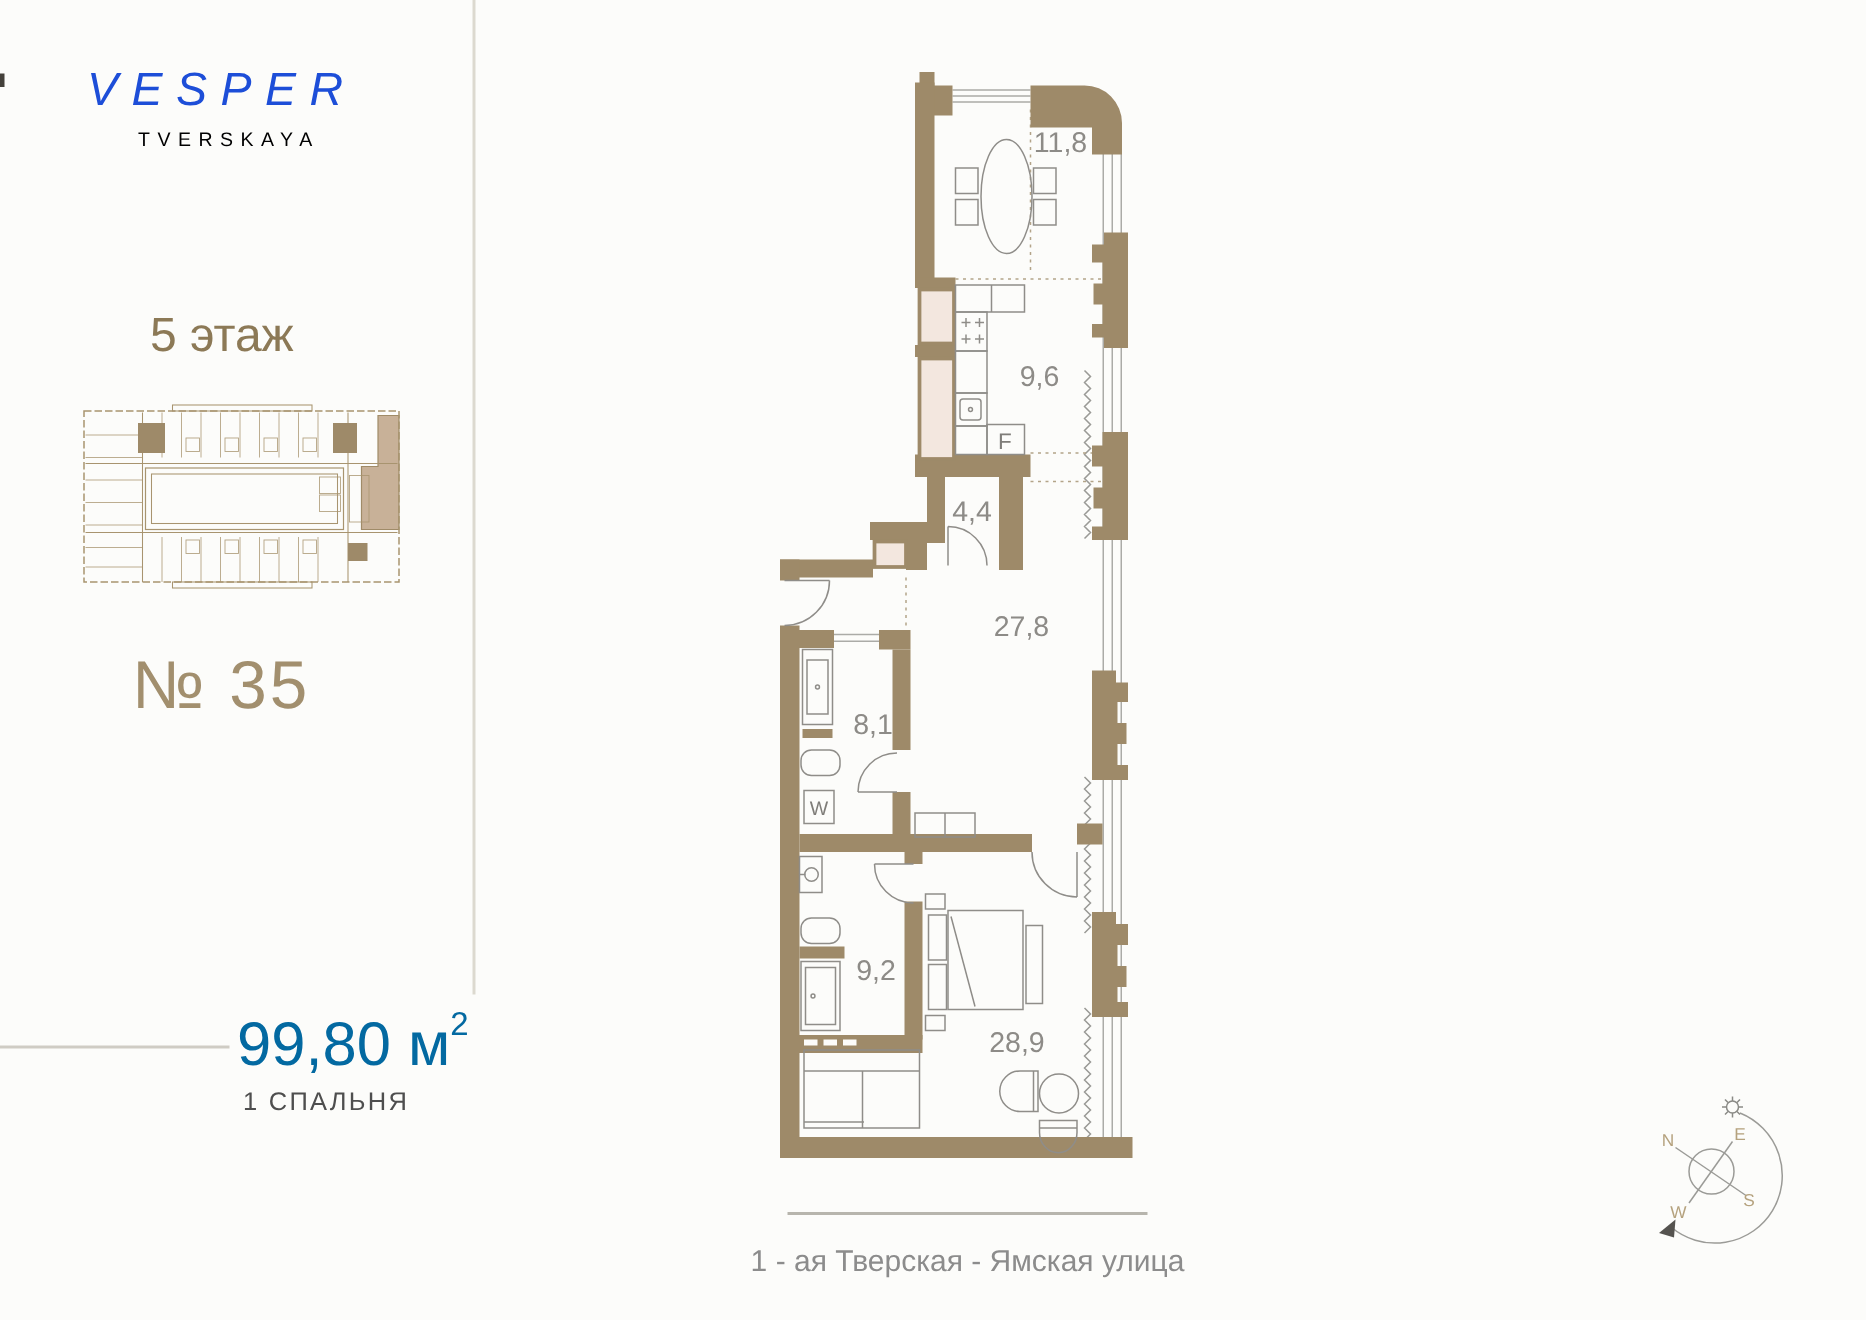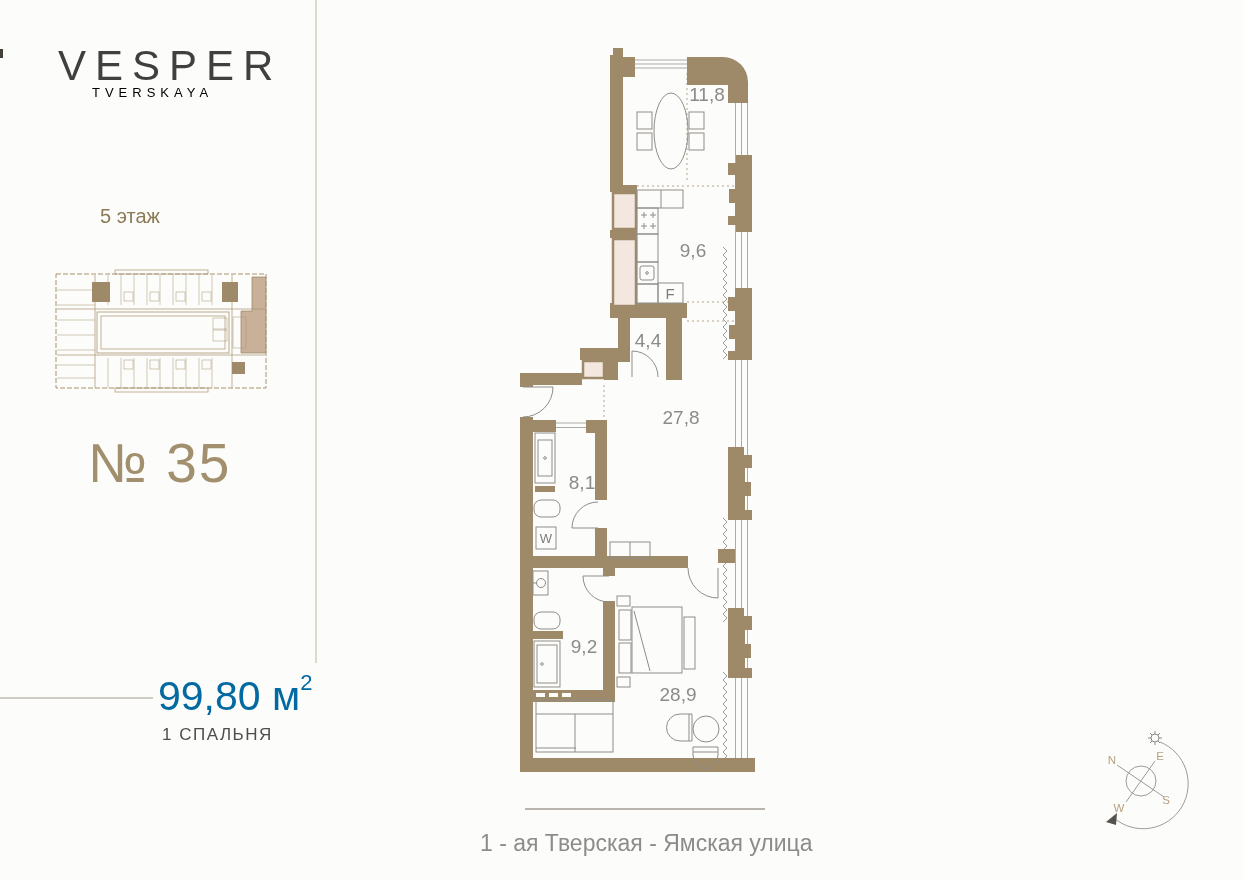--- a/index.html
+++ b/index.html
@@ -3,49 +3,49 @@
 <meta charset="utf-8">
 <style>
   html,body{margin:0;padding:0;background:#e8e8e8;}
   .page{
     position:relative;width:1244px;height:880px;margin:0 auto;
     background:#fcfcfa;overflow:hidden;
     font-family:"Liberation Sans", "DejaVu Sans", sans-serif;
   }
   .abs{position:absolute;}
   .brand-name{
-    left:58px;top:42px;font-size:42px;font-weight:400;color:#404040;
-    letter-spacing:9px;white-space:nowrap;
+    left:58px;top:42px;font-size:31px;font-weight:400;color:#1d4ed8;
+    letter-spacing:9px;white-space:nowrap;font-style:italic;
   }
   .brand-sub{
     left:92px;top:85px;font-size:13px;font-weight:400;color:#000000;
     letter-spacing:5px;white-space:nowrap;
   }
   .floor-label{
-    left:100px;top:205px;font-size:20px;color:#8c7956;white-space:nowrap;
+    left:100px;top:205px;font-size:32px;color:#8c7956;white-space:nowrap;
   }
   .unit-number{
-    left:88px;top:431px;font-size:55px;color:#a28f6e;letter-spacing:2px;white-space:nowrap;
+    left:88px;top:431px;font-size:45px;color:#a28f6e;letter-spacing:2px;white-space:nowrap;
   }
   .area-rule{
     left:0;top:697px;width:153px;height:2px;background:#cfccc4;
   }
   .area-line{
     left:158px;top:670px;font-size:41px;color:#0369a1;white-space:nowrap;
   }
   .area-line sup{font-size:22px;vertical-align:20px;}
   .bedrooms-label{
     left:162px;top:725px;font-size:17px;letter-spacing:1.5px;color:#4e4e4e;white-space:nowrap;
   }
   .street-rule{
     left:525px;top:808px;width:240px;height:2px;background:#b7b5ad;
   }
   .street-label{
     left:480px;top:830px;width:330px;text-align:center;
-    font-size:23px;color:#8c8c8c;white-space:nowrap;
+    font-size:20px;color:#8c8c8c;white-space:nowrap;
   }
   .divider{
     left:315px;top:0;width:2px;height:663px;background:#dcd9cf;
   }
   .edge-mark{
     left:0;top:49px;width:3px;height:9px;background:#44413b;
   }
   svg text{font-family:"Liberation Sans","DejaVu Sans",sans-serif;}
   .room-area{fill:#8d8b87;font-size:19px;}
   .appl{fill:#7f7d79;}

